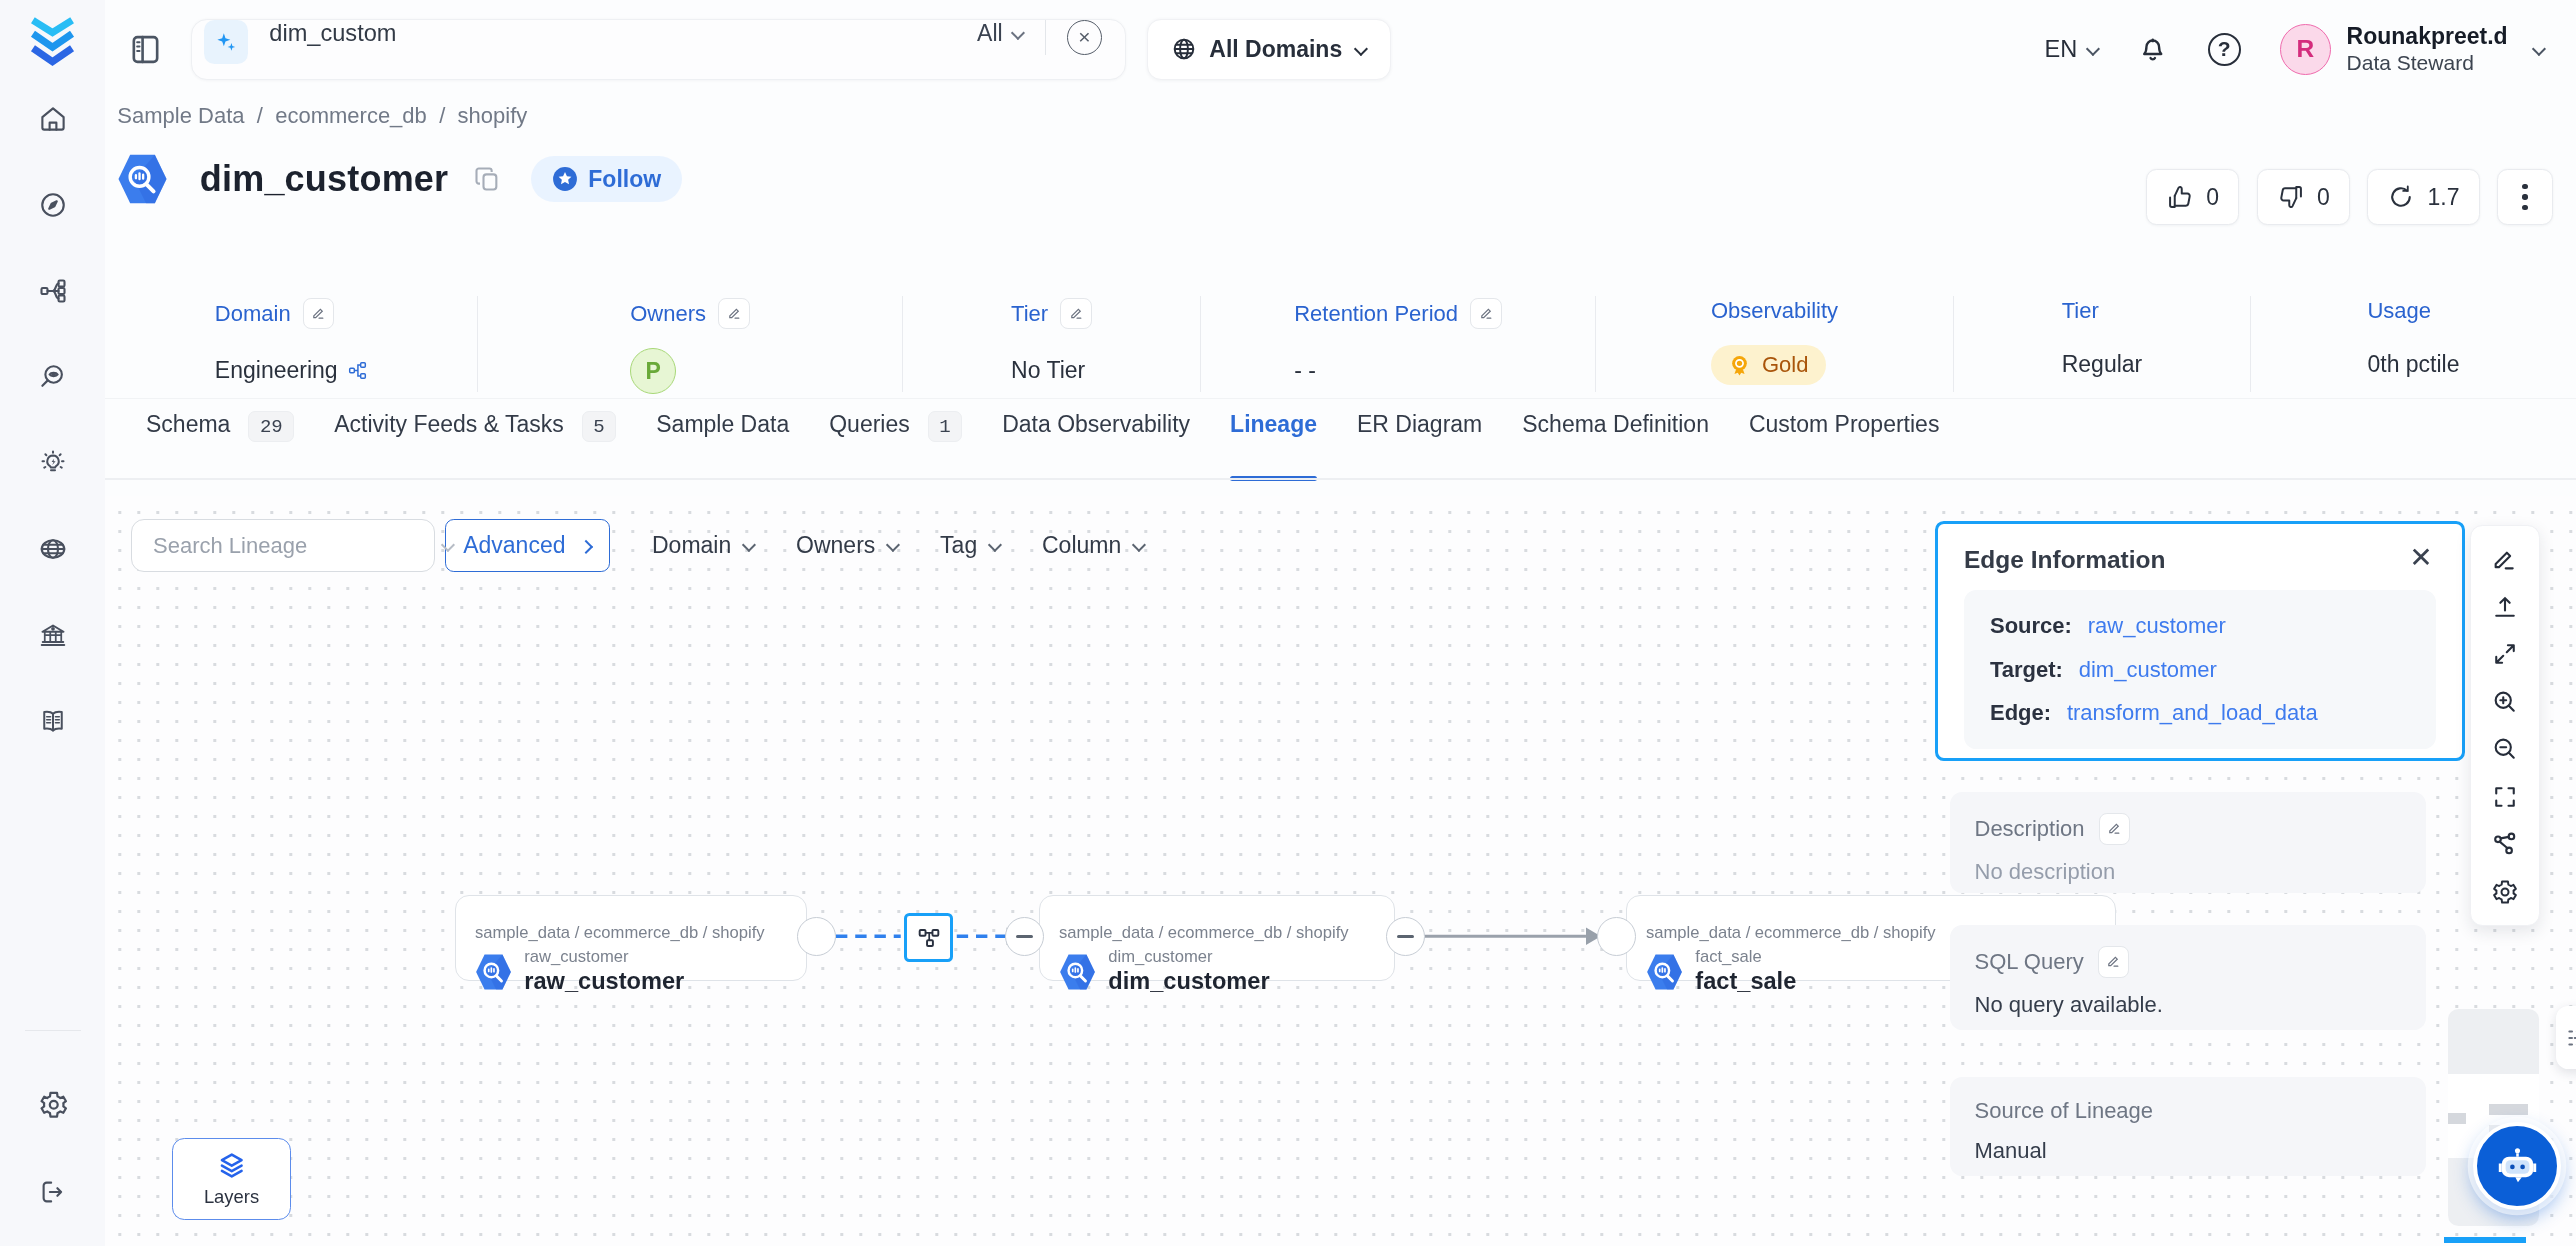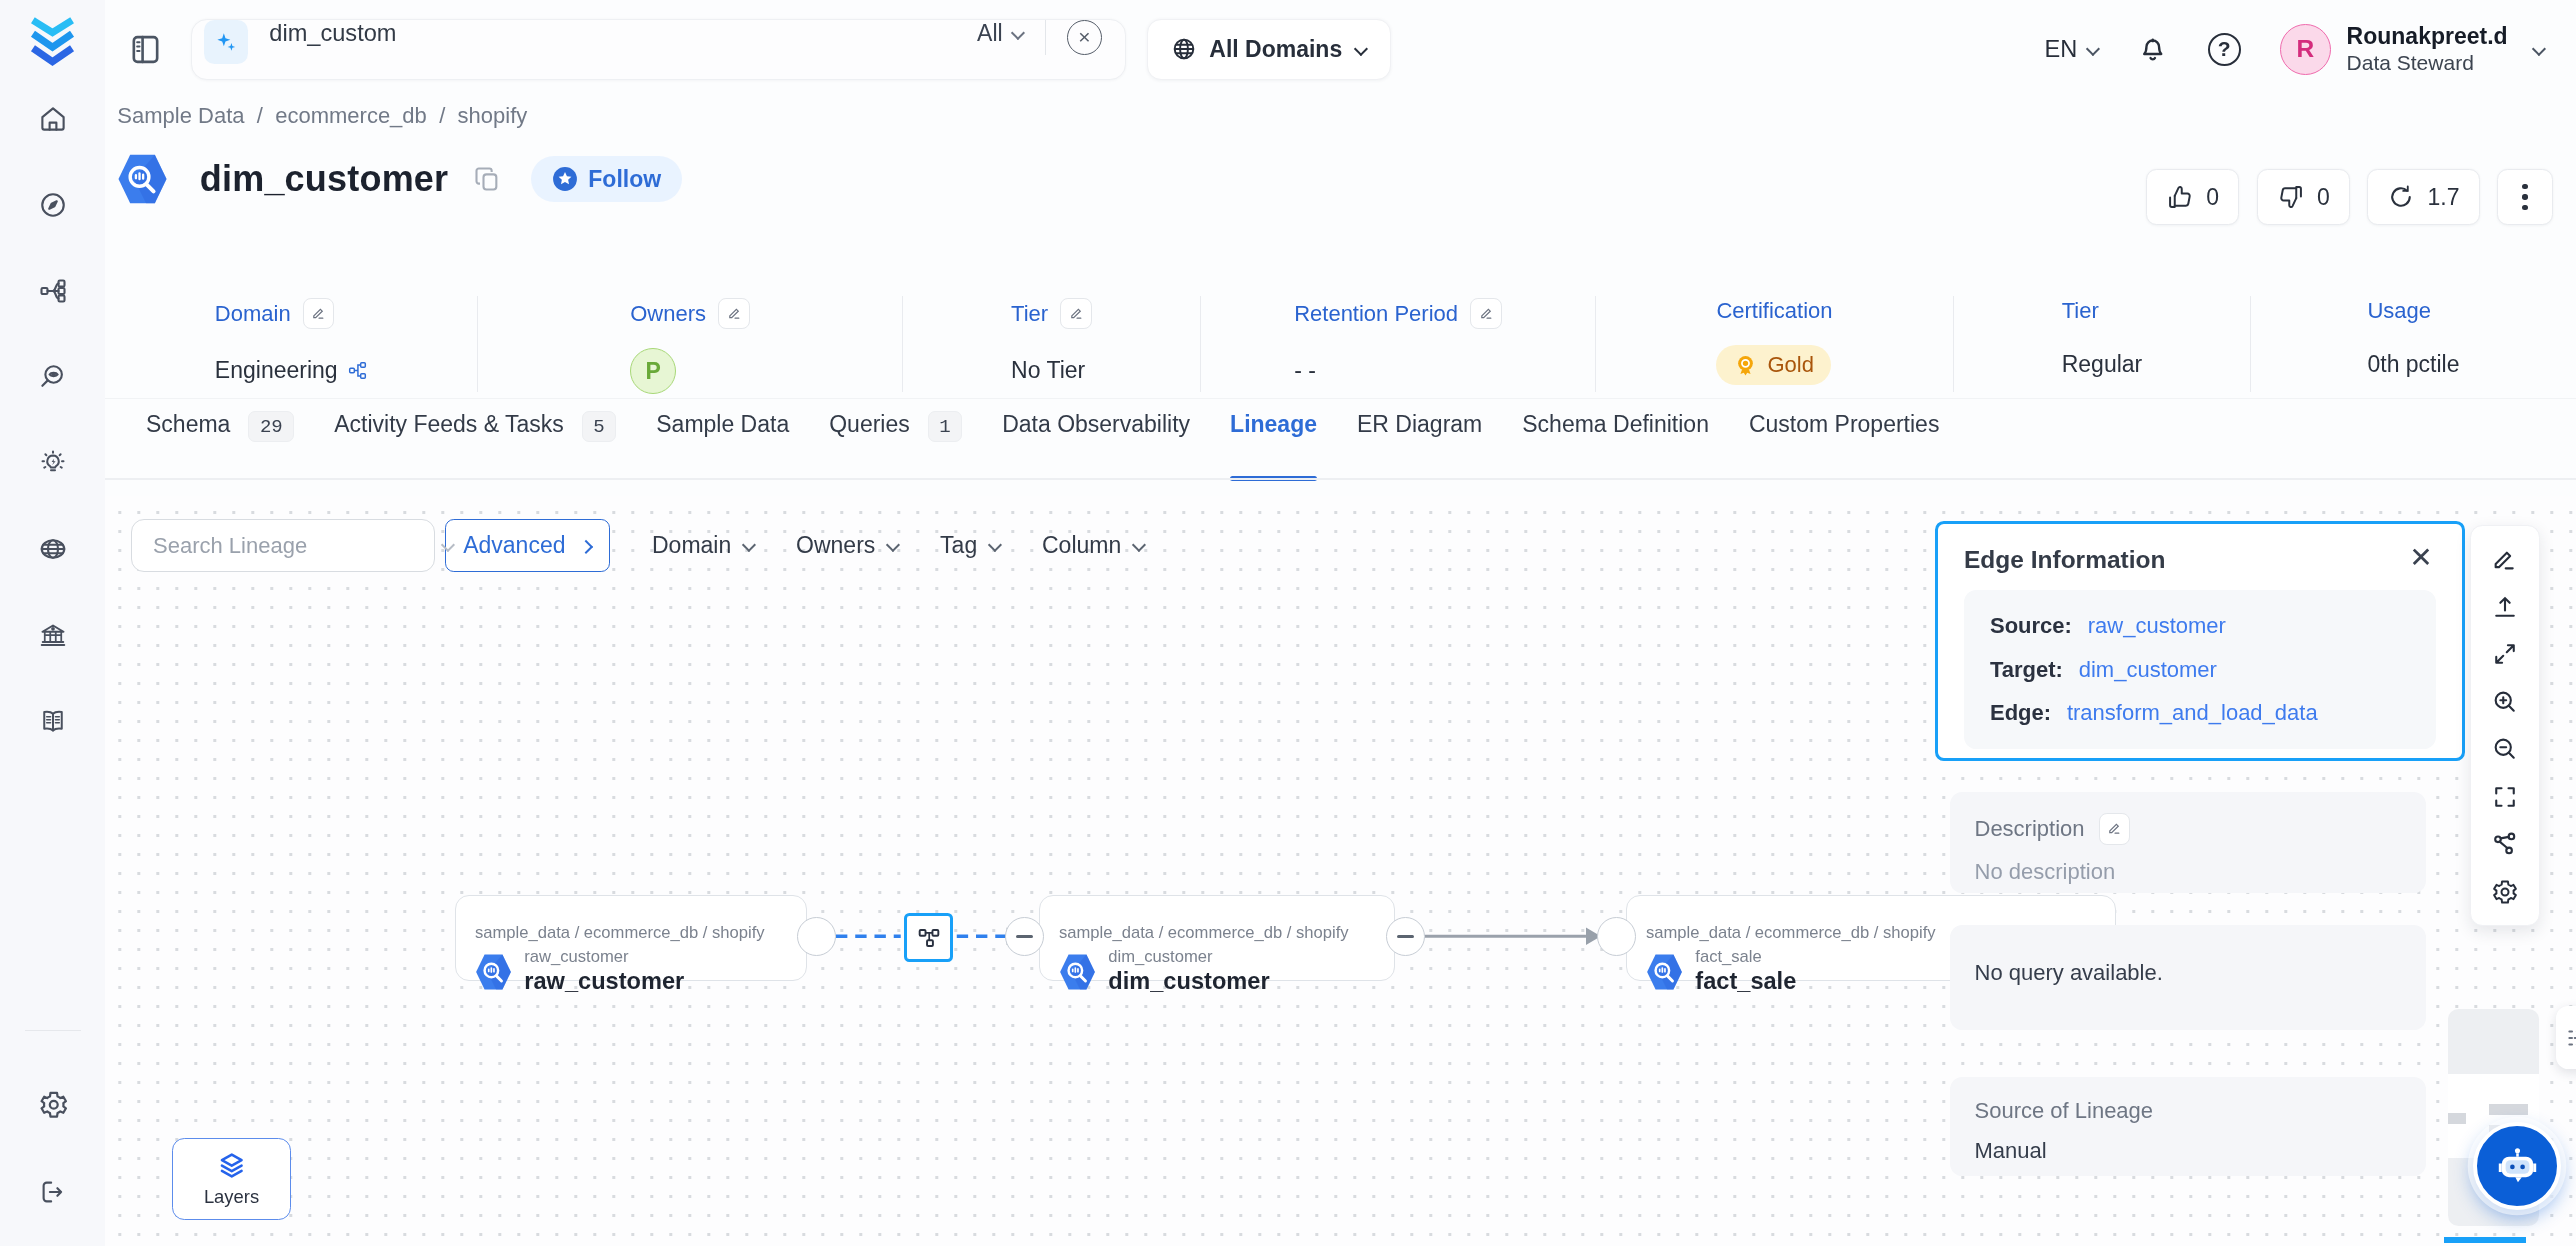--- a/index.html
+++ b/index.html
@@ -397,21 +397,21 @@
                   <path d="M8.6 13h4"></path>
                 </svg>
               </span>
           </div>
           <div class="meta-value">- -</div>
         </div>
       </div>
       <div class="meta-cell" style="width:358px">
         <div class="meta-inner">
           <div class="meta-label">
-              <span>Certification</span>
+              <span>Observability</span>
             </div>
           <div class="meta-value">
             <span class="gold-chip">
               <svg viewBox="0 0 20 20" width="23" height="23">
                   <circle cx="10" cy="9" r="6.4" fill="#f5a60a"></circle>
                   <circle cx="10" cy="9" r="3.1" fill="none" stroke="#fff" stroke-width="1.5"></circle>
                   <path d="M7 14.4l-1.4 3.8 2.9-1 1.5 2.4 1.5-2.4 2.9 1-1.4-3.8z" fill="#f5a60a"></path>
                 </svg>
               <span>Gold</span>
             </span>
@@ -606,20 +606,29 @@
             <svg viewBox="0 0 16 16" width="15" height="15" fill="none" stroke="currentColor" stroke-width="1.3" stroke-linecap="round">
               <path d="M3 10.5L10 3.5l2 2-7 7H3z"></path>
               <path d="M8.6 13h4"></path>
             </svg>
           </span>
       </div>
       <div class="sc-body">No description</div>
     </div>
 
     <div class="side-card" style="top:429px;height:105px">
+      <div class="sc-head">
+          <span>SQL Query</span>
+        <span class="edit-btn">
+            <svg viewBox="0 0 16 16" width="15" height="15" fill="none" stroke="currentColor" stroke-width="1.3" stroke-linecap="round">
+              <path d="M3 10.5L10 3.5l2 2-7 7H3z"></path>
+              <path d="M8.6 13h4"></path>
+            </svg>
+          </span>
+      </div>
       <div class="sc-body dark">No query available.</div>
     </div>
 
     <div class="side-card" style="top:581px;height:99px">
       <div class="sc-head">
           <span>Source of Lineage</span>
         </div>
       <div class="sc-body dark">Manual</div>
     </div>
 

